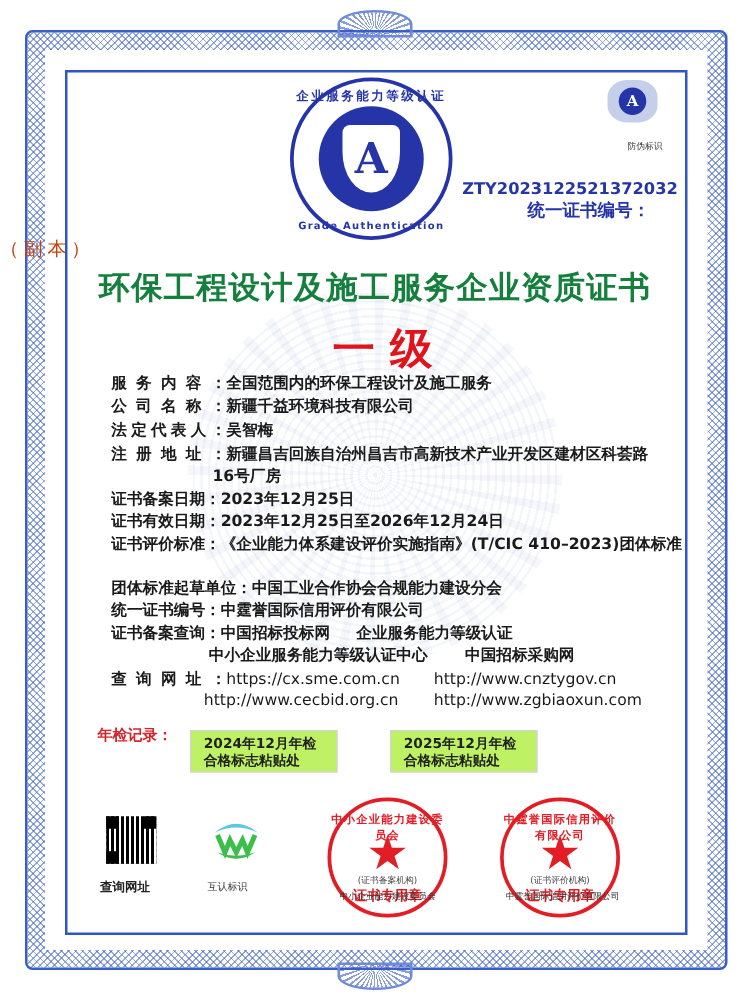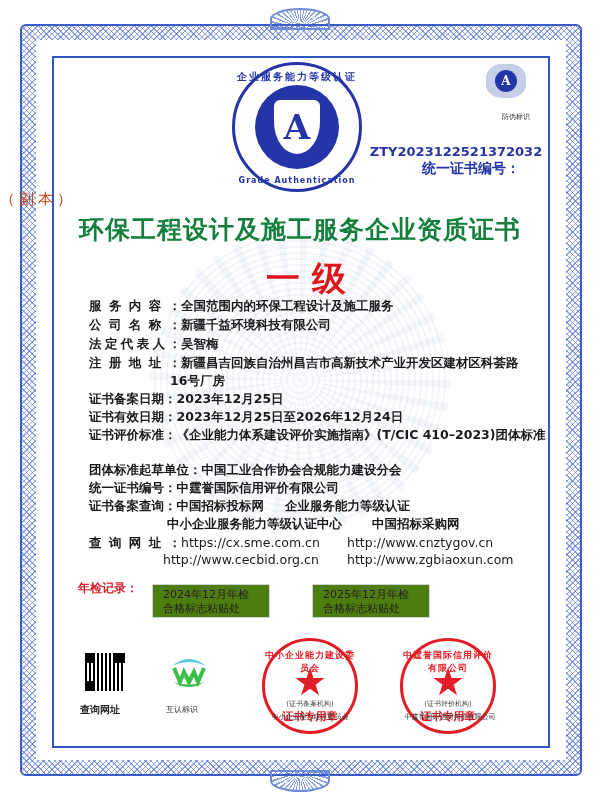--- a/index.html
+++ b/index.html
@@ -84,22 +84,22 @@
     .grade { position: absolute; left: 12px; top: 256px; width: 600px; text-align: center; font-size: 34px; font-weight: bold; color: #e0141b; letter-spacing: 12px; }
 
     .field { position: absolute; left: 73px; font-size: 12.5px; color: #1a1a1a; white-space: nowrap; margin-left: 16px; }
     .field .k { display: inline-block; font-weight: bold; }
     .k-spaced { width: 92px; text-align: justify; text-align-last: justify; }
     .field .v { font-weight: bold; }
     .field-cont { position: absolute; left: 170px; font-size: 12.5px; font-weight: bold; white-space: nowrap; }
 
     .annual-label { position: absolute; left: 78px; top: 580px; font-size: 12px; font-weight: bold; color: #d8232a; }
     .sticker {
-      position: absolute; width: 118px; height: 34px; background: #4d7c0f; border: 1px solid #d0d4da;
-      font-size: 11px; font-weight: normal; color: #222; padding: 3px 10px; line-height: 14px;
+      position: absolute; width: 118px; height: 34px; background: #bef264; border: 1px solid #d0d4da;
+      font-size: 11px; font-weight: bold; color: #222; padding: 3px 10px; line-height: 14px;
     }
 
     .qr {
       position: absolute; left: 85px; top: 653px; width: 40px; height: 38px;
       background:
         linear-gradient(#000,#000) 0 0/10px 10px no-repeat,
         linear-gradient(#000,#000) 30px 0/10px 10px no-repeat,
         linear-gradient(#000,#000) 0 28px/10px 10px no-repeat,
         repeating-linear-gradient(90deg, #000 0 2px, #fff 2px 4px),
         repeating-linear-gradient(0deg, rgba(0,0,0,0.6) 0 2px, #fff 2px 5px);

